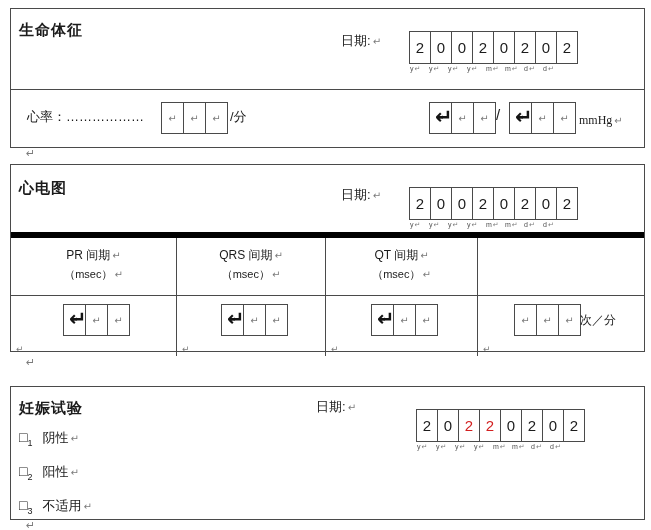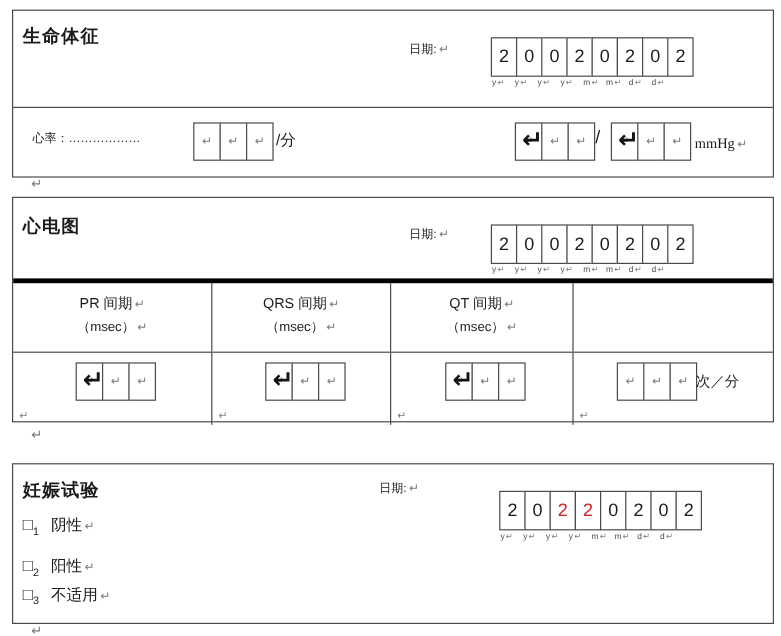--- a/index.html
+++ b/index.html
@@ -4,21 +4,21 @@
 <style>
   html,body{margin:0;padding:0;}
   body{
     width:651px;height:530px;position:relative;overflow:hidden;
     background:#ffffff;color:#1b1b1b;
     font-family:"Liberation Sans","DejaVu Sans",sans-serif;
   }
   .tbl{position:absolute;border:1px solid #4a4a4a;background:#fff;}
   .abs{position:absolute;}
   .title{font-weight:bold;font-size:15px;letter-spacing:1px;}
-  .lbl{font-size:10px;}
+  .lbl{font-size:13px;}
   .unit{font-size:12px;}
   .mk{color:#7b7b7b;font-size:10px;margin-left:2px;}
   .mkonly{color:#7b7b7b;font-size:11px;}
   
   .dategroup{position:absolute;}
   .dcells{display:flex;}
   .dcell{width:20px;height:31px;border:1px solid #4a4a4a;margin-left:-1px;background:#fff;
          display:flex;align-items:center;justify-content:center;font-size:15px;}
   .dcell:first-child{margin-left:0;}
   .dcell.red{color:#d22020;}
@@ -26,21 +26,21 @@
   .dsub{width:20px;margin-left:-1px;font-size:7px;color:#4e4e4e;padding-left:2px;box-sizing:border-box;}
   .dsub .mk{font-size:7px;margin-left:1px;}
   
   .bgroup{position:absolute;display:flex;}
   .bcell{width:21px;height:30px;border:1px solid #4a4a4a;margin-left:-1px;background:#fff;
          position:relative;display:flex;align-items:center;justify-content:center;}
   .bcell:first-child{margin-left:0;}
   .bcell .mk{font-size:10px;margin-left:0;}
   .bigmk{position:absolute;left:6px;top:0px;font-size:21px;font-weight:bold;color:#141414;line-height:30px;}
   
-  .t2r1{position:relative;height:67px;border-bottom:4px solid #000000;}
+  .t2r1{position:relative;height:67px;border-bottom:6px solid #000000;}
   .t2r2{display:flex;height:57px;border-bottom:1px solid #4a4a4a;}
   .t2r3{display:flex;height:60px;}
   .hcell{display:flex;flex-direction:column;align-items:center;padding-top:9px;box-sizing:border-box;}
   .hcell.center{justify-content:center;padding-top:0;}
   .vline{border-right:1px solid #4a4a4a;}
   .hdr-name{font-size:12px;text-align:center;}
   .hdr-unit{font-size:11px;text-align:center;margin-top:3px;}
   .ccell{position:relative;box-sizing:border-box;}
   .cellmark{position:absolute;left:5px;bottom:2px;font-size:9px;color:#7b7b7b;}
   
@@ -256,19 +256,19 @@
         <div class="dsub"><span>d</span><span class="mk">↵</span></div>
         <div class="dsub"><span>d</span><span class="mk">↵</span></div>
       </div>
     </div>
     <div class="opt" style="left:8px;top:42px;">
       <span class="box">□</span><sub>1</sub><span class="optlabel">阴性</span><span class="mk">↵</span>
     </div>
     <div class="opt" style="left:8px;top:76px;">
       <span class="box">□</span><sub>2</sub><span class="optlabel">阳性</span><span class="mk">↵</span>
     </div>
-    <div class="opt" style="left:8px;top:100px;">
+    <div class="opt" style="left:8px;top:110px;">
       <span class="box">□</span><sub>3</sub><span class="optlabel">不适用</span><span class="mk">↵</span>
     </div>
   </div>
   <span class="abs mkonly" style="left:26px;top:519px;">↵</span>
 
 </div>
 
 </body></html>

